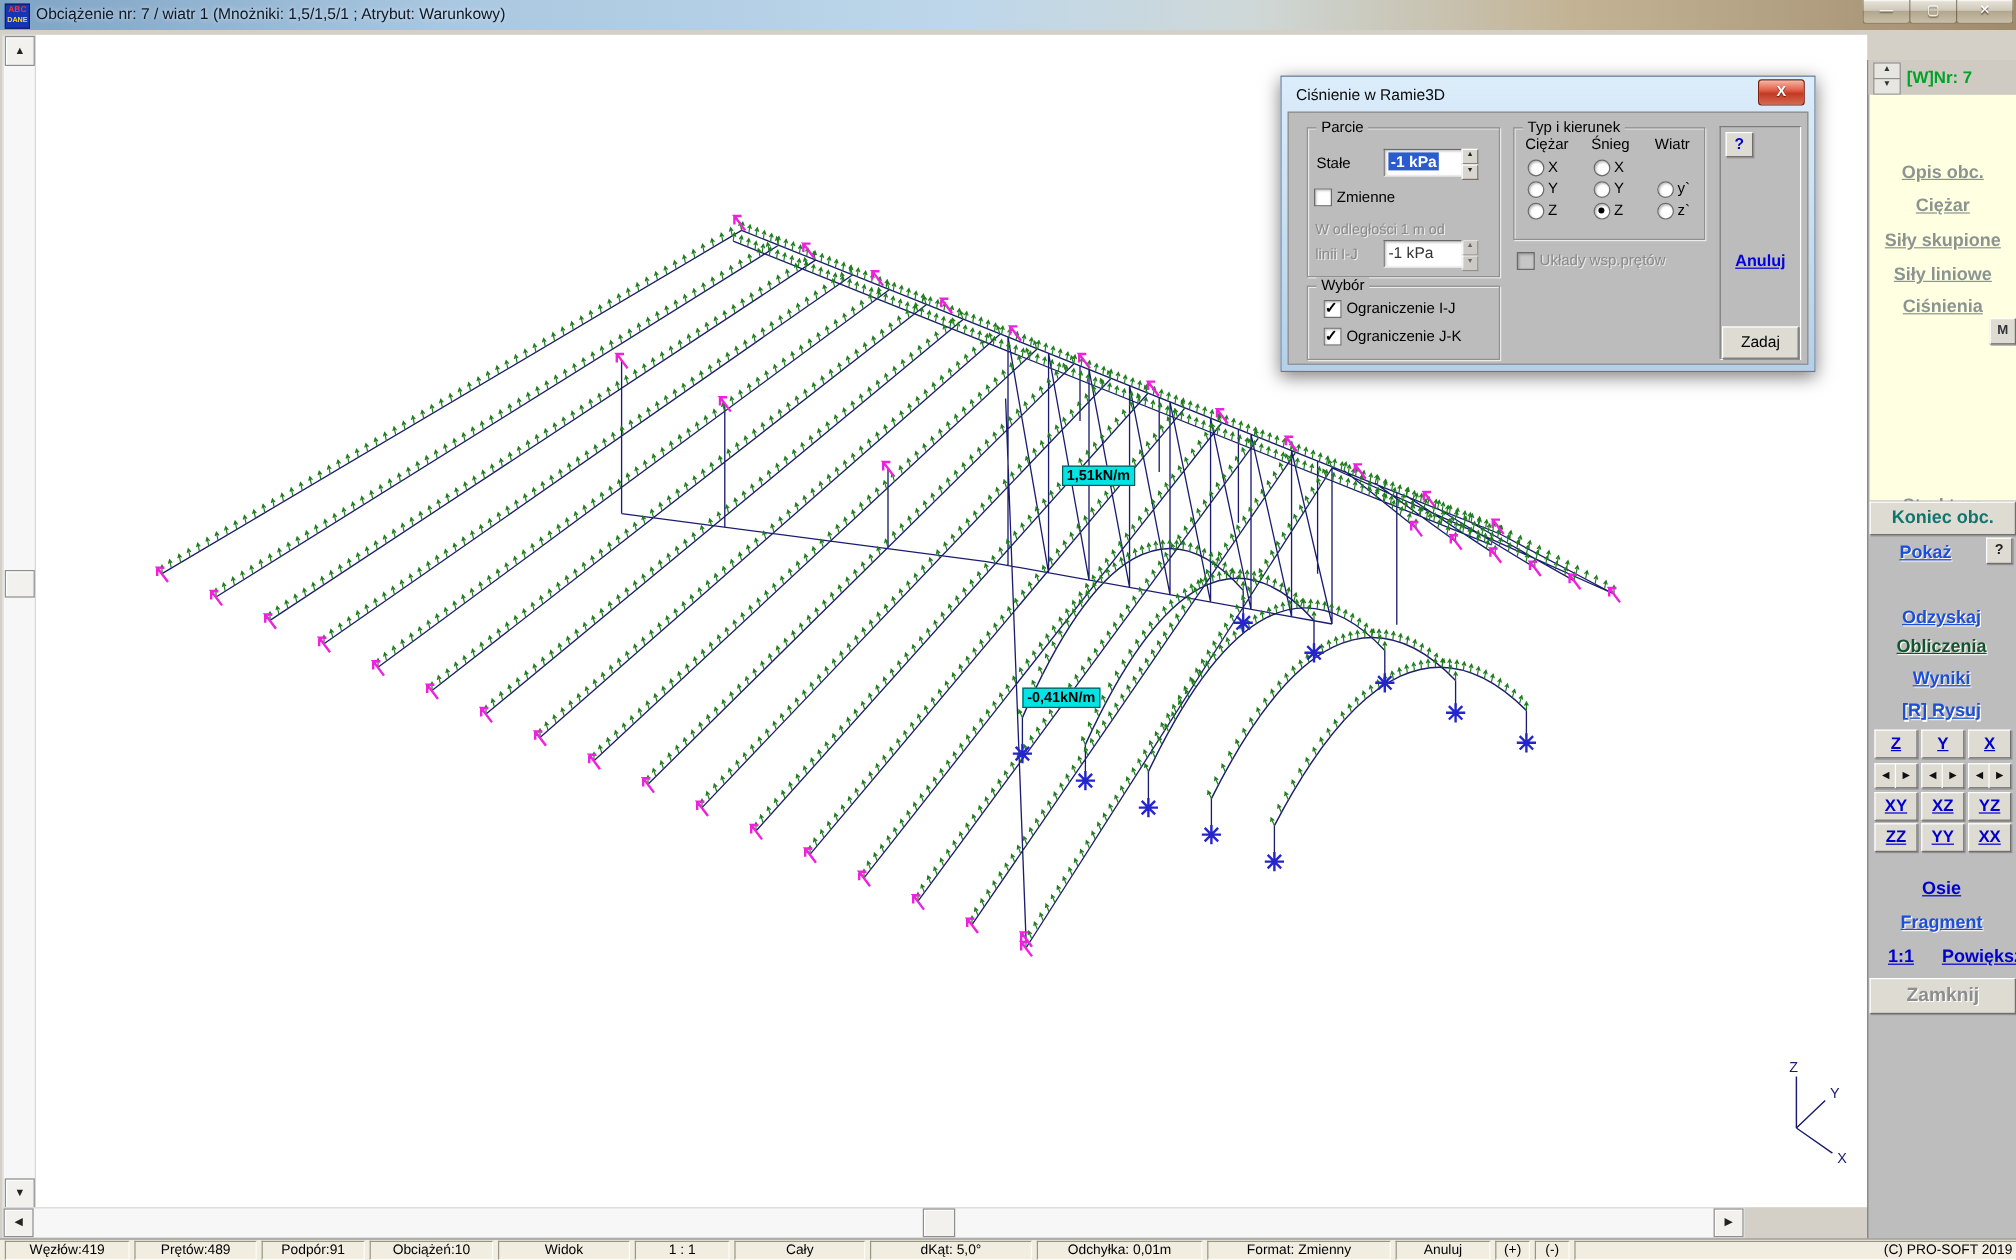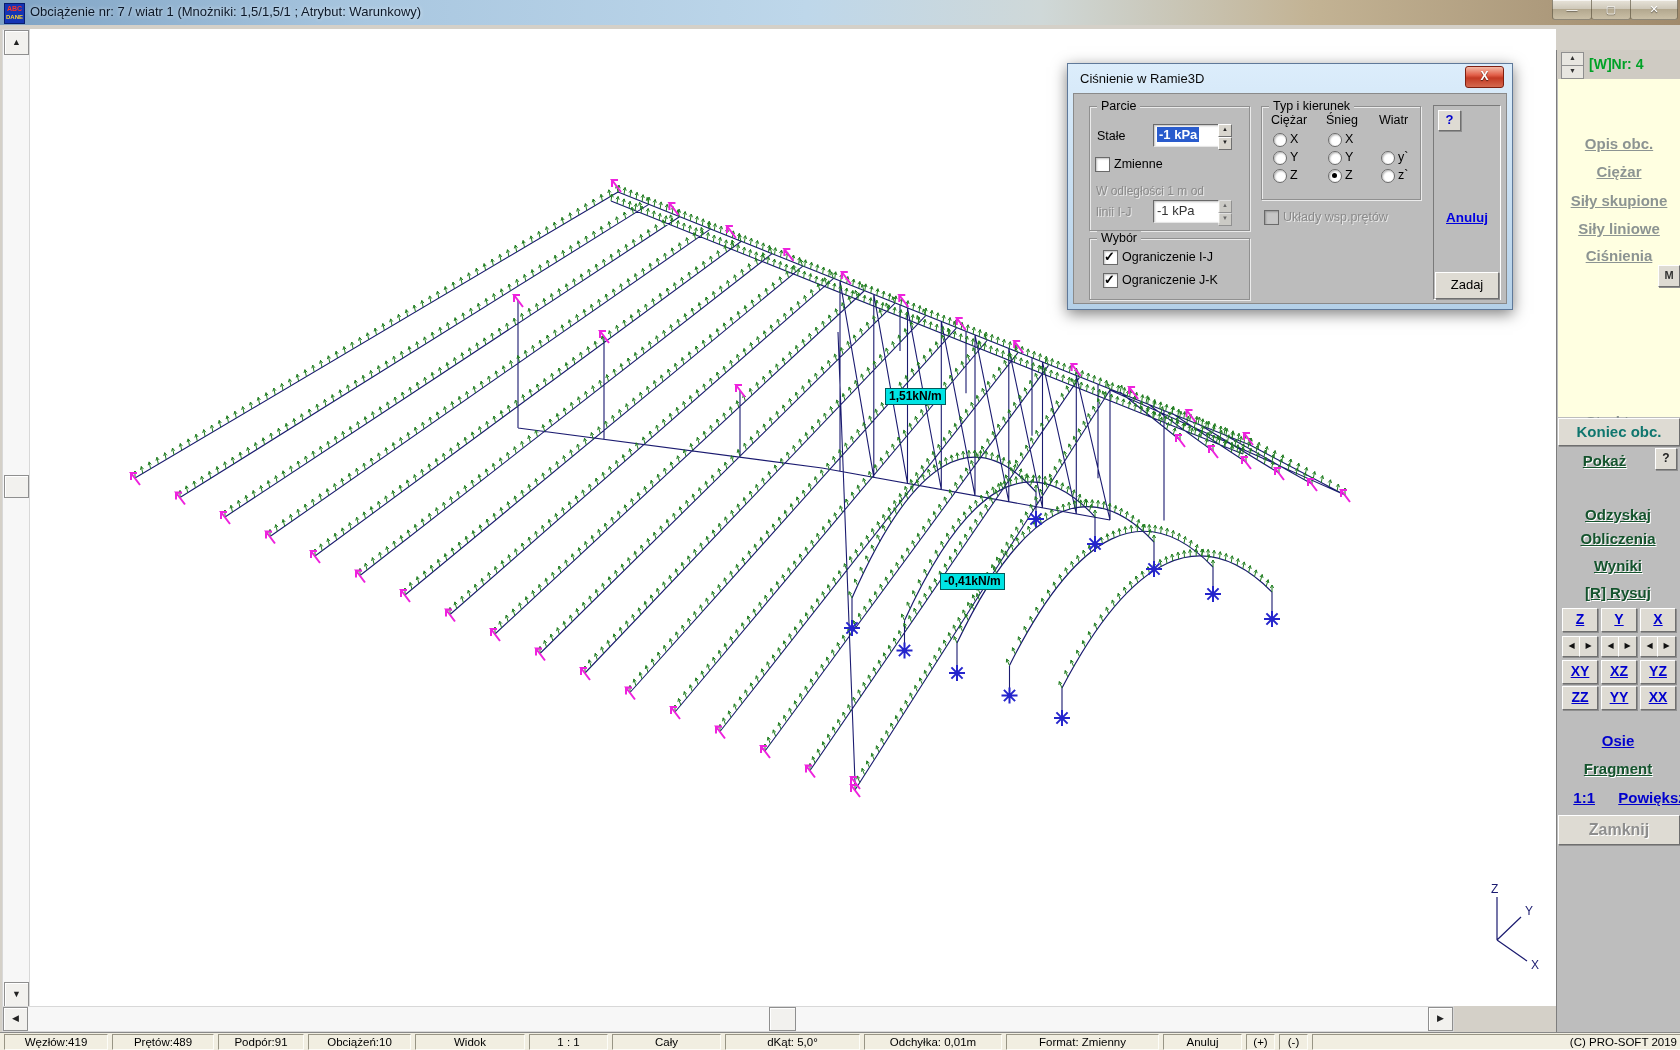--- a/index.html
+++ b/index.html
@@ -35,21 +35,21 @@
     font-size:11.5px;line-height:14px;text-align:center;color:#000;white-space:nowrap;overflow:hidden;}
   
   #sidebar{left:1556px;top:25px;width:124px;height:1007px;background:#bdbdbd;border-left:1px solid #7d7d7d;}
   #side-head{left:0;top:0;width:124px;height:29px;background:#cfcbc3;}
   #wnr{left:32px;top:6px;font-size:14px;font-weight:bold;color:#00a227;}
   .spinbtn{left:4px;width:21px;height:12px;background:#e8e6e0;border:1px solid #8f8f8f;
     font-size:7px;line-height:10px;text-align:center;color:#333;}
   #yellow-panel{left:1px;top:29px;width:122px;height:338px;background:#ffffe1;}
   .ylink{position:absolute;width:122px;text-align:center;font-size:15px;font-weight:bold;
     color:#8c9492;text-decoration:underline;cursor:pointer;white-space:nowrap;}
-  .emboss{color:#14532d;text-shadow:1px 1px 0 #ffffff;}
+  .emboss{color:#1d4ed8;text-shadow:1px 1px 0 #ffffff;}
   .blink{color:#0000cd;}
   .btn3d{background:#dedbd3;border:1px solid;border-color:#ffffff #6f6f6f #6f6f6f #ffffff;
     box-shadow:1px 1px 0 #8f8f8f;text-align:center;cursor:pointer;}
   .gridbtn{position:absolute;width:34px;height:22px;font-size:14px;font-weight:bold;line-height:21px;
     color:#0000cd;text-decoration:underline;}
   .arrbtn{position:absolute;width:17px;height:19px;font-size:8px;line-height:18px;color:#111;}
   
   #dialog{left:1067px;top:63px;width:444px;height:245px;
     background:linear-gradient(#dcedfb,#b4d0e8);border:1px solid #5f7librar9a;border:1px solid #5f799a;
     box-shadow:0 4px 14px rgba(0,0,0,.5);}
@@ -139,40 +139,40 @@
         <path d="M1009.5,665.5L1006.6,659.1M1006.4,662.5L1006.6,659.1L1009.3,661.2M1015.3,654.1L1012.5,647.7M1012.2,651.1L1012.5,647.7L1015.2,649.8M1021.1,643.3L1018.4,636.8M1018.1,640.2L1018.4,636.8L1021.0,638.9M1026.9,632.9L1024.2,626.4M1023.9,629.8L1024.2,626.4L1026.9,628.6M1032.8,623.0L1030.1,616.5M1029.8,619.9L1030.1,616.5L1032.7,618.7M1038.6,613.7L1036.0,607.2M1035.6,610.5L1036.0,607.2L1038.6,609.3M1044.4,604.8L1041.8,598.3M1041.4,601.7L1041.8,598.3L1044.4,600.5M1050.2,596.4L1047.7,589.9M1047.3,593.3L1047.7,589.9L1050.3,592.1M1056.0,588.6L1053.6,582.0M1053.1,585.4L1053.6,582.0L1056.1,584.3M1061.8,581.2L1059.5,574.6M1059.0,578.0L1059.5,574.6L1062.0,576.9M1067.6,574.4L1065.4,567.8M1064.8,571.1L1065.4,567.8L1067.9,570.1M1073.5,568.1L1071.3,561.4M1070.7,564.7L1071.3,561.4L1073.8,563.8M1079.3,562.2L1077.2,555.5M1076.6,558.9L1077.2,555.5L1079.6,557.9M1085.1,556.9L1083.2,550.2M1082.5,553.5L1083.2,550.2L1085.5,552.6M1090.9,552.1L1089.1,545.3M1088.3,548.6L1089.1,545.3L1091.4,547.8M1096.7,547.7L1095.1,540.9M1094.2,544.2L1095.1,540.9L1097.3,543.5M1102.5,543.9L1101.1,537.1M1100.1,540.3L1101.1,537.1L1103.3,539.7M1108.3,540.6L1107.1,533.7M1106.0,537.0L1107.1,533.7L1109.2,536.4M1114.2,537.8L1113.1,530.9M1111.9,534.1L1113.1,530.9L1115.1,533.6M1120.0,535.5L1119.1,528.5M1117.9,531.7L1119.1,528.5L1121.0,531.3M1125.8,533.7L1125.1,526.7M1123.8,529.8L1125.1,526.7L1127.0,529.5M1131.6,532.4L1131.1,525.4M1129.7,528.5L1131.1,525.4L1132.9,528.3M1137.4,531.6L1137.2,524.6M1135.7,527.6L1137.2,524.6L1138.9,527.5M1143.2,531.3L1143.2,524.3M1141.6,527.3L1143.2,524.3L1144.8,527.3M1149.0,531.5L1149.3,524.5M1147.6,527.4L1149.3,524.5L1150.8,527.5M1154.9,532.2L1155.3,525.2M1153.5,528.1L1155.3,525.2L1156.7,528.3M1160.7,533.4L1161.4,526.4M1159.5,529.3L1161.4,526.4L1162.7,529.6M1166.5,535.1L1167.4,528.2M1165.4,530.9L1167.4,528.2L1168.6,531.4M1172.3,537.3L1173.4,530.4M1171.4,533.1L1173.4,530.4L1174.5,533.7M1178.1,540.1L1179.4,533.2M1177.3,535.8L1179.4,533.2L1180.4,536.4M1183.9,543.3L1185.4,536.5M1183.2,539.0L1185.4,536.5L1186.3,539.7M1189.7,547.0L1191.4,540.2M1189.1,542.8L1191.4,540.2L1192.2,543.5M1195.6,551.3L1197.4,544.5M1195.0,547.0L1197.4,544.5L1198.1,547.8M1201.4,556.0L1203.3,549.3M1200.9,551.7L1203.3,549.3L1204.0,552.6M1207.2,561.3L1209.2,554.6M1206.8,557.0L1209.2,554.6L1209.9,557.9M1213.0,567.0L1213.0,560.0M1211.4,563.0L1213.0,560.0L1214.6,563.0" stroke="#1f7d1f" stroke-width="1" fill="none"></path>
         <path d="M1062.0,688.0L1059.2,681.6M1058.9,685.0L1059.2,681.6L1061.9,683.7M1067.8,677.1L1065.1,670.6M1064.8,674.0L1065.1,670.6L1067.7,672.8M1073.7,666.6L1070.9,660.2M1070.6,663.6L1070.9,660.2L1073.6,662.3M1079.5,656.6L1076.8,650.2M1076.5,653.5L1076.8,650.2L1079.4,652.3M1085.3,647.1L1082.7,640.6M1082.3,644.0L1082.7,640.6L1085.3,642.8M1091.2,638.1L1088.6,631.6M1088.2,634.9L1088.6,631.6L1091.2,633.8M1097.0,629.5L1094.5,623.0M1094.1,626.3L1094.5,623.0L1097.1,625.2M1102.8,621.4L1100.4,614.8M1099.9,618.2L1100.4,614.8L1102.9,617.1M1108.7,613.8L1106.3,607.2M1105.8,610.6L1106.3,607.2L1108.8,609.5M1114.5,606.6L1112.2,600.0M1111.7,603.4L1112.2,600.0L1114.7,602.3M1120.3,599.9L1118.1,593.3M1117.6,596.7L1118.1,593.3L1120.6,595.6M1126.2,593.7L1124.1,587.1M1123.4,590.4L1124.1,587.1L1126.5,589.4M1132.0,588.0L1130.0,581.3M1129.3,584.6L1130.0,581.3L1132.4,583.7M1137.8,582.7L1135.9,576.0M1135.2,579.3L1135.9,576.0L1138.3,578.5M1143.7,577.9L1141.9,571.2M1141.1,574.5L1141.9,571.2L1144.2,573.7M1149.5,573.6L1147.9,566.8M1147.0,570.1L1147.9,566.8L1150.1,569.4M1155.3,569.8L1153.9,562.9M1152.9,566.2L1153.9,562.9L1156.1,565.5M1161.2,566.4L1159.9,559.5M1158.8,562.8L1159.9,559.5L1162.0,562.2M1167.0,563.5L1165.9,556.6M1164.8,559.8L1165.9,556.6L1167.9,559.3M1172.8,561.1L1171.9,554.1M1170.7,557.3L1171.9,554.1L1173.9,556.9M1178.7,559.1L1177.9,552.2M1176.6,555.3L1177.9,552.2L1179.8,555.0M1184.5,557.6L1184.0,550.6M1182.6,553.8L1184.0,550.6L1185.8,553.5M1190.3,556.6L1190.0,549.6M1188.5,552.7L1190.0,549.6L1191.7,552.5M1196.2,556.1L1196.1,549.1M1194.5,552.1L1196.1,549.1L1197.7,552.0M1202.0,556.0L1202.1,549.0M1200.5,552.0L1202.1,549.0L1203.7,552.0M1207.8,556.4L1208.2,549.4M1206.4,552.3L1208.2,549.4L1209.6,552.5M1213.7,557.3L1214.2,550.3M1212.4,553.2L1214.2,550.3L1215.6,553.4M1219.5,558.6L1220.3,551.7M1218.3,554.5L1220.3,551.7L1221.5,554.8M1225.3,560.4L1226.3,553.5M1224.3,556.3L1226.3,553.5L1227.5,556.7M1231.2,562.7L1232.3,555.8M1230.2,558.5L1232.3,555.8L1233.4,559.1M1237.0,565.5L1238.3,558.6M1236.2,561.3L1238.3,558.6L1239.3,561.9M1242.8,568.7L1244.3,561.9M1242.1,564.5L1244.3,561.9L1245.2,565.2M1248.7,572.4L1250.3,565.6M1248.0,568.2L1250.3,565.6L1251.2,568.9M1254.5,576.6L1256.3,569.9M1254.0,572.4L1256.3,569.9L1257.1,573.2M1260.3,581.3L1262.2,574.5M1259.9,577.0L1262.2,574.5L1263.0,577.9M1266.2,586.4L1268.2,579.7M1265.8,582.1L1268.2,579.7L1268.8,583.0M1272.0,592.0L1272.0,585.0M1270.4,588.0L1272.0,585.0L1273.6,588.0" stroke="#1f7d1f" stroke-width="1" fill="none"></path>
         <path d="M140,485L131,473L137,473M131,473L131,480M185,504.5L176,492.5L182,492.5M176,492.5L176,499.5M230,524L221,512L227,512M221,512L221,519M275,543.5L266,531.5L272,531.5M266,531.5L266,538.5M320,563L311,551L317,551M311,551L311,558M365,582.5L356,570.5L362,570.5M356,570.5L356,577.5M410,602L401,590L407,590M401,590L401,597M455,621.5L446,609.5L452,609.5M446,609.5L446,616.5M500,641L491,629L497,629M491,629L491,636M545,660.5L536,648.5L542,648.5M536,648.5L536,655.5M590,680L581,668L587,668M581,668L581,675M635,699.5L626,687.5L632,687.5M626,687.5L626,694.5M680,719L671,707L677,707M671,707L671,714M725,738.5L716,726.5L722,726.5M716,726.5L716,733.5M770,758L761,746L767,746M761,746L761,753M815,777.5L806,765.5L812,765.5M806,765.5L806,772.5M860,797L851,785L857,785M851,785L851,792M621,192L612,180L618,180M612,180L612,187M678.4545454545455,215L669.4545454545455,203L675.4545454545455,203M669.4545454545455,203L669.4545454545455,210M735.9090909090909,238L726.9090909090909,226L732.9090909090909,226M726.9090909090909,226L726.9090909090909,233M793.3636363636364,261L784.3636363636364,249L790.3636363636364,249M784.3636363636364,249L784.3636363636364,256M850.8181818181818,284L841.8181818181818,272L847.8181818181818,272M841.8181818181818,272L841.8181818181818,279M908.2727272727273,307L899.2727272727273,295L905.2727272727273,295M899.2727272727273,295L899.2727272727273,302M965.7272727272727,330L956.7272727272727,318L962.7272727272727,318M956.7272727272727,318L956.7272727272727,325M1023.1818181818182,353L1014.1818181818182,341L1020.1818181818182,341M1014.1818181818182,341L1014.1818181818182,348M1080.6363636363635,376L1071.6363636363635,364L1077.6363636363635,364M1071.6363636363635,364L1071.6363636363635,371M1138.090909090909,399L1129.090909090909,387L1135.090909090909,387M1129.090909090909,387L1129.090909090909,394M1195.5454545454545,422L1186.5454545454545,410L1192.5454545454545,410M1186.5454545454545,410L1186.5454545454545,417M1253,445L1244,433L1250,433M1244,433L1244,440M1185,447L1176,435L1182,435M1176,435L1176,442M1218,458L1209,446L1215,446M1209,446L1209,453M1251,469L1242,457L1248,457M1242,457L1242,464M1284,480L1275,468L1281,468M1275,468L1275,475M1317,491L1308,479L1314,479M1308,479L1308,486M1350,502L1341,490L1347,490M1341,490L1341,497M523,307L514,295L520,295M514,295L514,302M609,343L600,331L606,331M600,331L600,338M745,397L736,385L742,385M736,385L736,392M860,789L851,777L857,777M851,777L851,784" stroke="#ee22dd" stroke-width="2" fill="none"></path>
         <path d="M844,628L860,628M852,620L852,636M846.4,622.4L857.6,633.6M846.4,633.6L857.6,622.4M1028,519L1044,519M1036,511L1036,527M1030.4,513.4L1041.6,524.6M1030.4,524.6L1041.6,513.4M896.5,650.5L912.5,650.5M904.5,642.5L904.5,658.5M898.9,644.9L910.1,656.1M898.9,656.1L910.1,644.9M1087,544L1103,544M1095,536L1095,552M1089.4,538.4L1100.6,549.6M1089.4,549.6L1100.6,538.4M949,673L965,673M957,665L957,681M951.4,667.4L962.6,678.6M951.4,678.6L962.6,667.4M1146,569L1162,569M1154,561L1154,577M1148.4,563.4L1159.6,574.6M1148.4,574.6L1159.6,563.4M1001.5,695.5L1017.5,695.5M1009.5,687.5L1009.5,703.5M1003.9,689.9L1015.1,701.1M1003.9,701.1L1015.1,689.9M1205,594L1221,594M1213,586L1213,602M1207.4,588.4L1218.6,599.6M1207.4,599.6L1218.6,588.4M1054,718L1070,718M1062,710L1062,726M1056.4,712.4L1067.6,723.6M1056.4,723.6L1067.6,712.4M1264,619L1280,619M1272,611L1272,627M1266.4,613.4L1277.6,624.6M1266.4,624.6L1277.6,613.4" stroke="#2525cc" stroke-width="2" fill="none"></path>
         <path d="M1497,940L1497,897M1497,940L1521,917M1497,940L1527,961" stroke="#1b1b70" stroke-width="1.2" fill="none"></path>
         <text x="1491" y="893" fill="#1b1b70" font-size="12" font-family="Liberation Sans, sans-serif">Z</text>
         <text x="1525" y="915" fill="#1b1b70" font-size="12" font-family="Liberation Sans, sans-serif">Y</text>
         <text x="1531" y="969" fill="#1b1b70" font-size="12" font-family="Liberation Sans, sans-serif">X</text>
       </svg>
     <div class="load-label" style="left:857px;top:359px;">1,51kN/m</div>
-    <div class="load-label" style="left:912px;top:544px;">-0,41kN/m</div>
+    <div class="load-label" style="left:824px;top:544px;">-0,41kN/m</div>
   </div>
 
   <div class="sb-track-v abs">
     <div class="sb-btn abs" style="left:1px;top:0;width:23px;height:23px;line-height:22px;"><span>▲</span></div>
     <div class="sb-thumb abs" style="left:1px;top:445px;width:23px;height:21px;"></div>
     <div class="sb-btn abs" style="left:1px;top:952px;width:23px;height:23px;line-height:22px;"><span>▼</span></div>
   </div>
 
   <div id="hscroll" class="abs">
     <div class="sb-btn abs" style="left:0;top:0;width:23px;height:22px;line-height:21px;"><span>◀</span></div>
     <div class="sb-thumb abs" style="left:766px;top:0;width:25px;height:22px;"></div>
     <div class="sb-btn abs" style="left:1425px;top:0;width:23px;height:22px;line-height:21px;"><span>▶</span></div>
   </div>
 
   <div id="sidebar" class="abs">
     <div id="side-head" class="abs">
       <div class="spinbtn abs" style="top:2px;"><span>▲</span></div>
       <div class="spinbtn abs" style="top:15px;"><span>▼</span></div>
-      <div id="wnr" class="abs">[W]Nr: 4</div>
+      <div id="wnr" class="abs">[W]Nr: 7</div>
     </div>
     <div id="yellow-panel" class="abs">
       <div class="ylink" style="top:56px;">Opis obc.</div>
       <div class="ylink" style="top:84px;">Ciężar</div>
       <div class="ylink" style="top:113px;">Siły skupione</div>
       <div class="ylink" style="top:141px;">Siły liniowe</div>
       <div class="ylink" style="top:168px;">Ciśnienia</div>
       <div class="btn3d abs" style="left:100px;top:186px;width:20px;height:20px;font-size:11px;line-height:19px;font-weight:bold;color:#333;">M</div>
       <div class="ylink" style="top:334px;">Struktura</div>
     </div>

